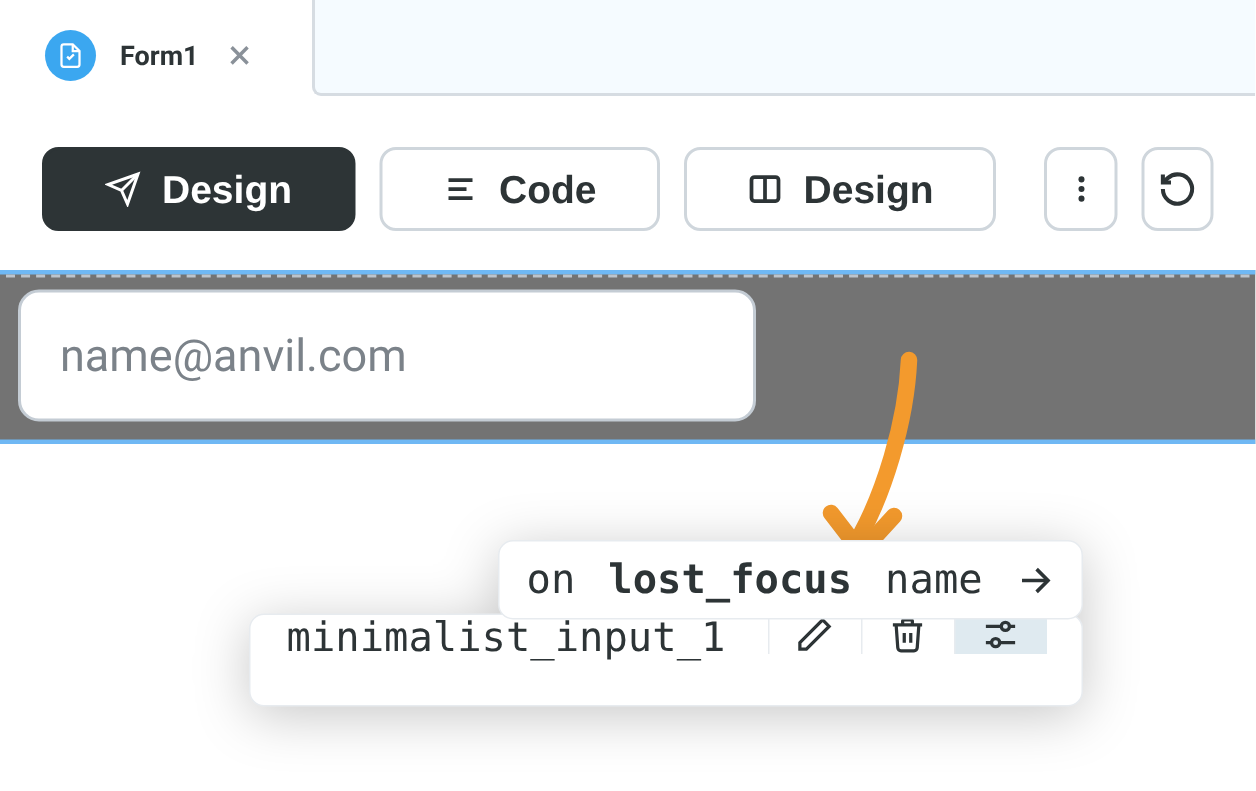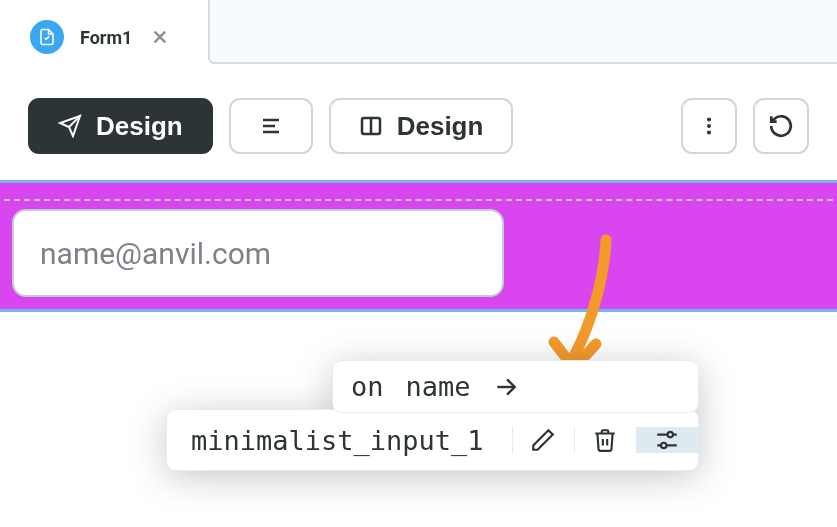--- a/index.html
+++ b/index.html
@@ -64,21 +64,21 @@
       display: flex;
       gap: 16px;
       padding: 34px 28px 26px 28px;
       align-items: center;
     }
     .btn {
       display: flex;
       align-items: center;
       gap: 14px;
       height: 56px;
-      padding: 0 28px;
+      padding: 0 40px;
       border: 2px solid #cfd6dc;
       border-radius: 11px;
       background: #fff;
       font-size: 26px;
       font-weight: 700;
       color: #2d3436;
       cursor: pointer;
     }
     .btn.primary {
       background: #2d3436;
@@ -89,22 +89,22 @@
       padding: 0;
       width: 56px;
       justify-content: center;
     }
     .spacer { flex: 1; }
 
     
     .canvas-wrap {
       border-top: 3px solid #6fb8f4;
       border-bottom: 3px solid #6fb8f4;
-      background: #d946ef;
-      padding: 16px 0 4px 0;
+      background: #737373;
+      padding: 0 0 4px 0;
     }
     .dashed-box {
       margin: 0 4px;
       border-top: 2px dashed #bcc4cc;
       padding: 8px;
     }
     .input-box {
       width: 492px;
       height: 88px;
       border: 2px solid #c4ccd4;
@@ -139,21 +139,21 @@
       margin-bottom: -4px;
       position: relative;
       z-index: 1;
     }
     .pop-top .bold { font-weight: 700; }
     .pop-bottom {
       background: #fff;
       border: 1px solid #e7ebef;
       border-radius: 10px;
       display: flex;
-      align-items: center;
+      align-items: flex-start;
       height: 62px;
       overflow: hidden;
     }
     .comp-name {
       font-family: ui-monospace, Menlo, Consolas, monospace;
       font-size: 27px;
       color: #2d3436;
       padding: 0 28px 0 24px;
       display: flex;
       align-items: center;
@@ -211,20 +211,21 @@
   </button>
 
   <button class="btn">
     <span>
       <svg width="24" height="24" viewBox="0 0 24 24" fill="none" stroke="#2d3436" stroke-width="2.5">
         <line x1="4" y1="6" x2="20" y2="6"></line>
           <line x1="4" y1="12" x2="16" y2="12"></line>
           <line x1="4" y1="18" x2="20" y2="18"></line>
       </svg>
     </span>
+    <span>Code</span>
   </button>
 
   <button class="btn">
     <span>
       <svg width="24" height="24" viewBox="0 0 24 24" fill="none" stroke="#2d3436" stroke-width="2.5">
         <rect x="3" y="4" width="18" height="16" rx="2"></rect>
           <line x1="12" y1="4" x2="12" y2="20"></line>
       </svg>
     </span>
     <span>Design</span>
@@ -261,20 +262,21 @@
 </div>
 
 <svg class="arrow" viewBox="0 0 90 146">
   <path d="M60 6 C 58 50, 42 96, 28 122" stroke="#f39a2d" stroke-width="11" fill="none" stroke-linecap="round"></path>
   <path d="M8 108 L28 134 L50 110" stroke="#f39a2d" stroke-width="11" fill="none" stroke-linecap="round" stroke-linejoin="round"></path>
 </svg>
 
 <div class="popover-outer">
   <div class="pop-top">
     <span>on</span>
+    <span class="bold">lost_focus</span>
     <span>name</span>
     <span>
       <svg width="26" height="26" viewBox="0 0 24 24" fill="none" stroke="#2d3436" stroke-width="2.2">
         <line x1="4" y1="12" x2="20" y2="12"></line>
           <polyline points="13 5 20 12 13 19"></polyline>
       </svg>
     </span>
   </div>
   <div class="pop-bottom">
     <div class="comp-name">minimalist_input_1</div>

